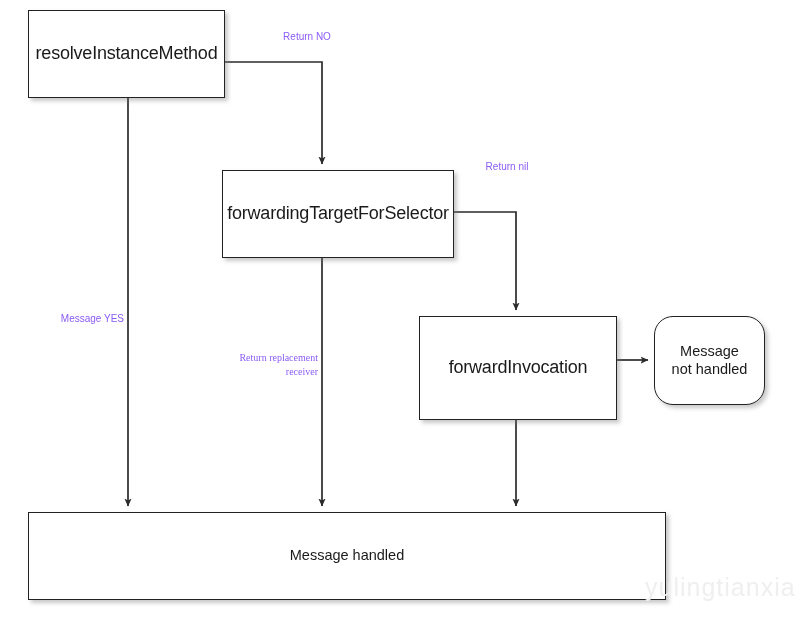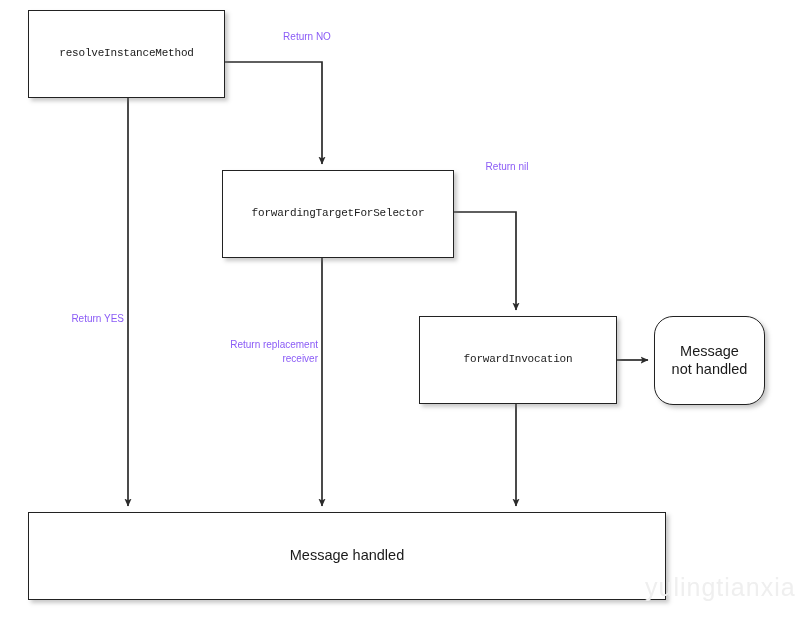--- a/index.html
+++ b/index.html
@@ -34,22 +34,22 @@
     justify-content: center;
     z-index: 3;
   }
   .node-label {
     text-align: center;
     color: #1a1a1a;
     line-height: 1.22;
     white-space: pre-line;
   }
   .mono .node-label {
-    font-family: Liberation Mono, monospace;
-    font-size: 11px;
+    font-family: Liberation Sans, sans-serif;
+    font-size: 18px;
     letter-spacing: -0.2px;
     text-align: center;
   }
   .sans .node-label {
     font-family: "Liberation Sans", sans-serif;
     font-size: 14.5px;
   }
   .edge-label {
     position: absolute;
     color: #8b5cf6;
@@ -92,33 +92,33 @@
       </g>
   </svg>
 
   <div id="nodes-layer">
       <div class="node mono" style="left: 28px; top: 10px; width: 197px; height: 88px;">
         <div class="node-label">resolveInstanceMethod</div>
       </div>
       <div class="node mono" style="left: 222px; top: 170px; width: 232px; height: 88px;">
         <div class="node-label">forwardingTargetForSelector</div>
       </div>
-      <div class="node mono" style="left: 419px; top: 316px; width: 198px; height: 88px;">
+      <div class="node mono" style="left: 419px; top: 316px; width: 198px; height: 104px;">
         <div class="node-label">forwardInvocation</div>
       </div>
       <div class="node sans" style="left: 654px; top: 316px; width: 111px; height: 89px; border-radius: 19px;">
         <div class="node-label">Message
 not handled</div>
       </div>
       <div class="node sans" style="left: 28px; top: 512px; width: 638px; height: 88px;">
         <div class="node-label">Message handled</div>
       </div>
     </div>
   <div id="edge-labels-layer">
       <div class="edge-label center-align" style="left: 262px; top: 30px; width: 90px;">Return NO</div>
-      <div class="edge-label right-align" style="left: 44px; top: 312px; width: 80px;">Return YES</div>
+      <div class="edge-label right-align" style="left: 44px; top: 312px; width: 80px;">Message YES</div>
       <div class="edge-label center-align" style="left: 462px; top: 160px; width: 90px;">Return nil</div>
-      <div class="edge-label right-align" style="left: 190px; top: 338px; width: 128px;">Return replacement
+      <div class="edge-label right-align" style="left: 190px; top: 351px; width: 128px; font-family: Liberation Serif, serif;">Return replacement
 receiver</div>
     </div>
 
   <div class="watermark" style="left:645px; top:573px;">yulingtianxia</div>
 </div>
 
 </body></html>

